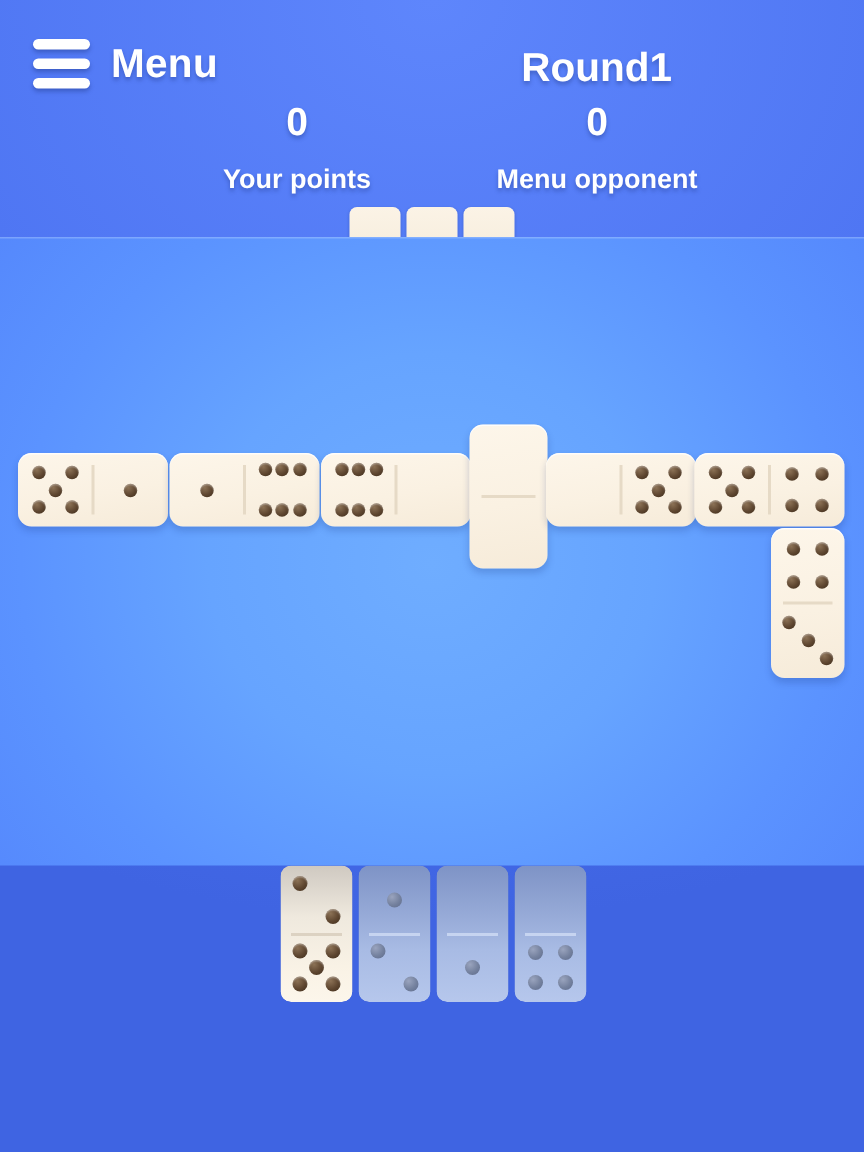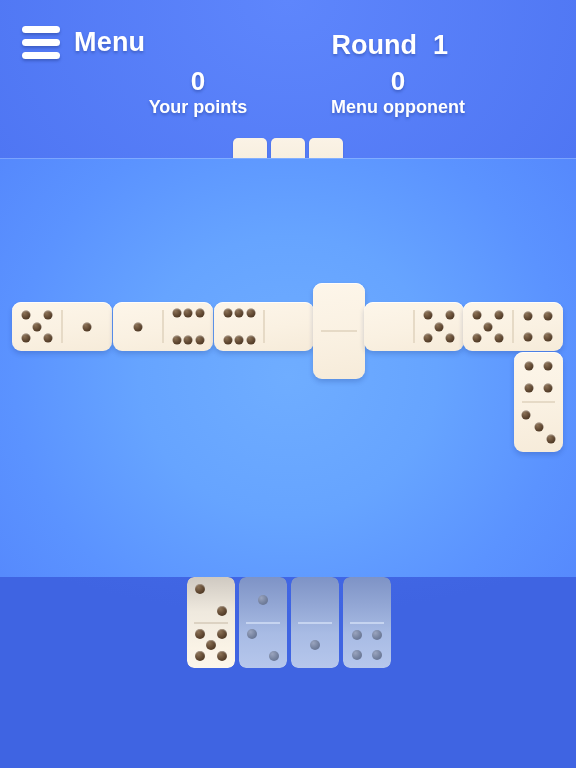--- a/index.html
+++ b/index.html
@@ -34,31 +34,31 @@
     display:block; height:7px; width:38px; border-radius:4px;
     background:#FFFFFF;
     box-shadow:0 2px 3px rgba(20,40,110,.35);
   }
   #menu-label {
     color:#FFFFFF; font-size:27px; font-weight:700; letter-spacing:.2px;
     text-shadow:0 2px 3px rgba(20,40,110,.35);
   }
   #round-box {
     position:absolute; right:24px; top:30px;
-    display:flex; align-items:baseline; gap:16px;
+    display:flex; align-items:baseline; 
     color:#FFFFFF; font-size:27px; font-weight:700;
     text-shadow:0 2px 3px rgba(20,40,110,.35);
   }
 
   .score-col {
     position:absolute; top:68px; text-align:center; color:#FFFFFF;
     text-shadow:0 2px 3px rgba(20,40,110,.35);
   }
   .score-col .num { font-size:26px; font-weight:700; line-height:1.05; }
-  .score-col .cap { font-size:18px; font-weight:700; margin-top:2px; }
+  .score-col .cap { font-size:18px; font-weight:700; margin-top:14px; }
   #score-you      { left:110px;  width:176px; }
   #score-opponent { left:310px;  width:176px; }
 
   
   #opponent-hand {
     position:absolute; top:138px; left:0; width:576px; height:22px;
     display:flex; justify-content:center; gap:4px; z-index:4;
   }
   .op-tile {
     width:34px; height:26px;

